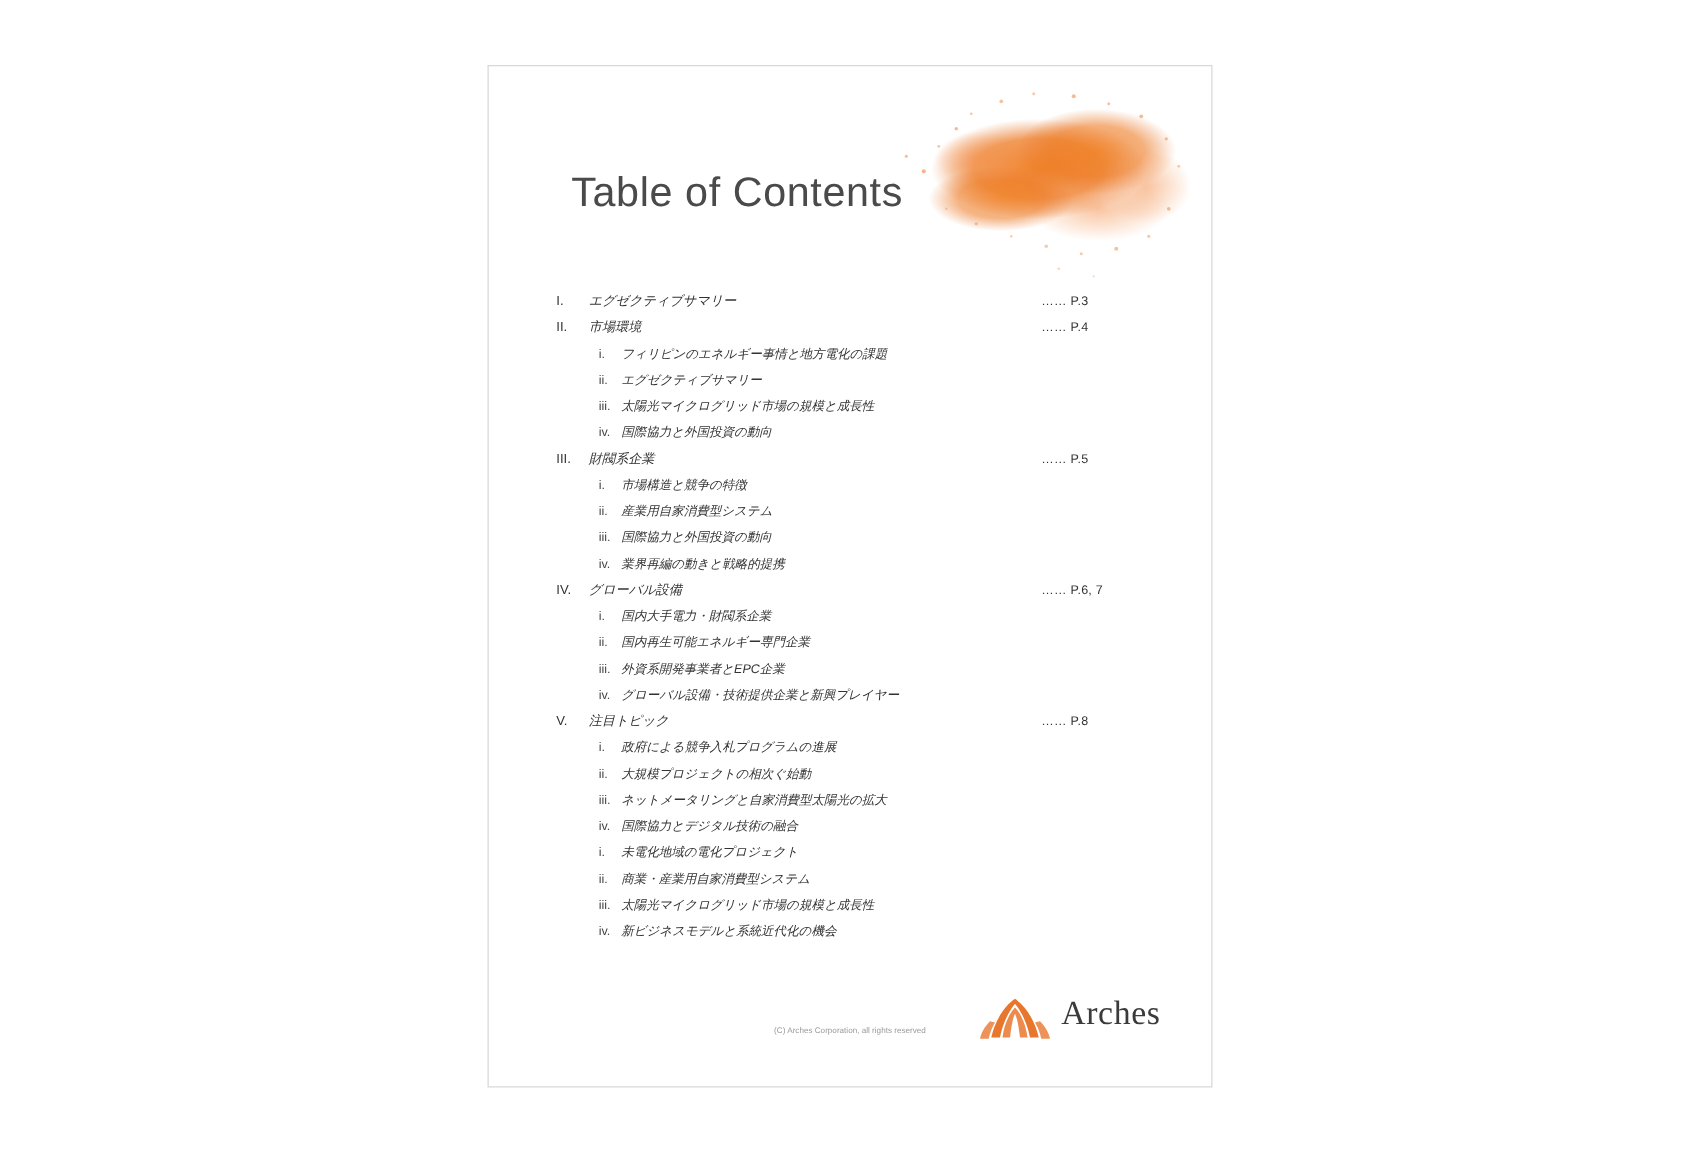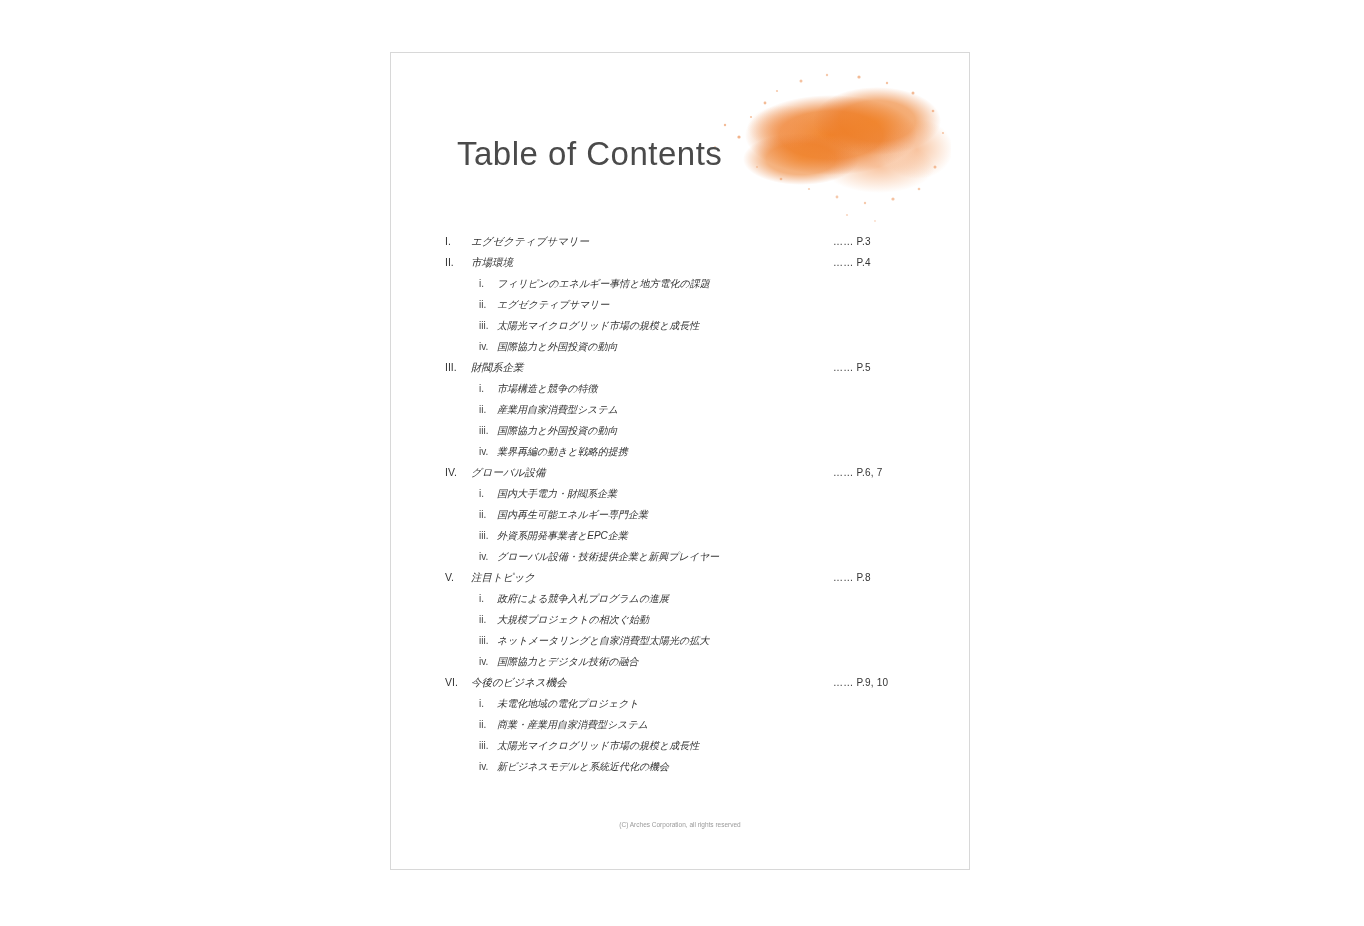--- a/index.html
+++ b/index.html
@@ -266,39 +266,47 @@
         <span class="lbl">大規模プロジェクトの相次ぐ始動</span>
       </div>
       <div class="toc-row sub">
         <span class="num">iii.</span>
         <span class="lbl">ネットメータリングと自家消費型太陽光の拡大</span>
       </div>
       <div class="toc-row sub">
         <span class="num">iv.</span>
         <span class="lbl">国際協力とデジタル技術の融合</span>
       </div>
-      <div class="toc-row">
-        <span class="num">VI.</span>
-        <span class="lbl">今後のビジネス機会</span>
-        <span class="pg">…… P.9, 10</span>
-      </div>
       <div class="toc-row sub">
         <span class="num">i.</span>
         <span class="lbl">未電化地域の電化プロジェクト</span>
       </div>
       <div class="toc-row sub">
         <span class="num">ii.</span>
         <span class="lbl">商業・産業用自家消費型システム</span>
       </div>
       <div class="toc-row sub">
         <span class="num">iii.</span>
         <span class="lbl">太陽光マイクログリッド市場の規模と成長性</span>
       </div>
       <div class="toc-row sub">
         <span class="num">iv.</span>
         <span class="lbl">新ビジネスモデルと系統近代化の機会</span>
       </div>
     </div>
 
   <div class="footer-note">(C) Arches Corporation, all rights reserved</div>
 
+  <div class="logo">
+    <div class="logo-mark">
+      <svg width="58" height="38" viewBox="0 0 58 38" xmlns="http://www.w3.org/2000/svg">
+        <g fill="#E8772E">
+          <path d="M29 2 C20 8, 13 20, 10 33 L17 33 C19 22, 24 12, 29 6 C34 12, 39 22, 41 33 L48 33 C45 20, 38 8, 29 2 Z"></path>
+          <path d="M29 9 C24 14, 20 24, 19 33 L25 33 C26 25, 27 18, 29 14 C31 18, 32 25, 33 33 L39 33 C38 24, 34 14, 29 9 Z" opacity="0.85"></path>
+          <path d="M9 20 C5 24, 2 29, 1 34 L8 34 C9 29, 11 24, 13 21 Z" opacity="0.8"></path>
+          <path d="M49 20 C53 24, 56 29, 57 34 L50 34 C49 29, 47 24, 45 21 Z" opacity="0.8"></path>
+        </g>
+      </svg>
+    </div>
+    <div class="logo-text">Arches</div>
+  </div>
 
 </div>
 
 </body></html>

